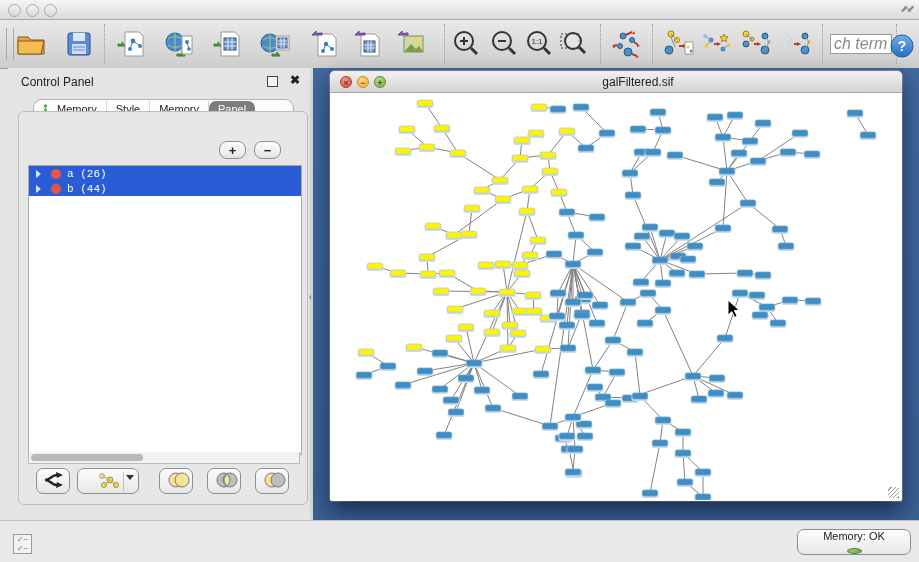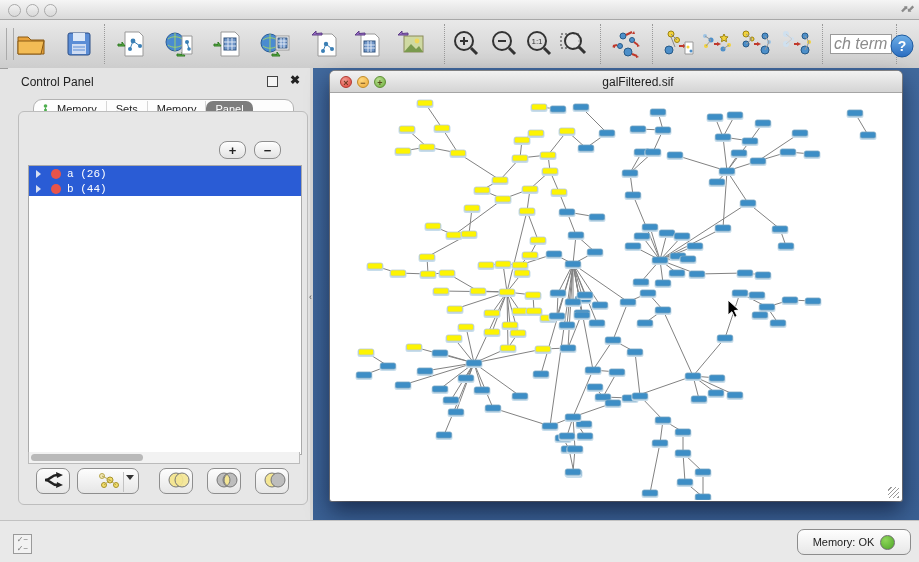--- a/index.html
+++ b/index.html
@@ -72,21 +72,21 @@
   .grip{position:absolute;right:2px;bottom:2px;width:11px;height:11px;
     background:repeating-linear-gradient(135deg,transparent 0 2px,#9a9a9a 2px 3px);}
   .cursor{position:absolute;left:396px;top:206px;}
   
   .statusbar{position:absolute;left:0;top:520px;width:919px;height:42px;background:#e9e9e9;
     border-top:1px solid #c2c2c2;}
   .task-btn{position:absolute;left:13px;top:13px;width:19px;height:20px;border:1px solid #9a9a9a;
     background:#f2f2f2;font-size:8px;line-height:9px;color:#777;text-align:center;padding:0;}
   .memory-badge{position:absolute;right:8px;top:8px;width:112px;height:24px;border:1px solid #8c8c8c;
     border-radius:7px;background:linear-gradient(#fefefe,#e7e7e7);display:flex;align-items:center;
-    justify-content:center;gap:6px;font-size:11px;color:#222;}
+    justify-content:center;gap:6px;font-size:11px;color:#222;flex-direction:column;}
   .mem-dot{width:13px;height:13px;border-radius:50%;background:radial-gradient(circle at 35% 30%,#8ed65a,#4ea627);
     border:1px solid #6d6d6d;}
 </style>
 </head>
 <body>
 
 <div class="titlebar">
   <span class="tl-dot" style="left:8px"></span>
   <span class="tl-dot" style="left:26px"></span>
   <span class="tl-dot" style="left:44px"></span>
@@ -306,21 +306,21 @@
         <div class="tab">
           <svg width="10" height="12" viewBox="0 0 10 12">
             <circle cx="2.5" cy="2" r="1.8" fill="#4faf4f"></circle>
             <circle cx="2.5" cy="6" r="1.5" fill="#4faf4f"></circle>
             <circle cx="7" cy="9.5" r="1.8" fill="#4faf4f"></circle>
             <path d="M2.5 3.5v5l4.5 1" stroke="#4faf4f" fill="none"></path>
           </svg>
           <span>Memory</span>
         </div>
         <div class="tab">
-          <span>Sets</span>
+          <span>Style</span>
         </div>
         <div class="tab">
           <span>Memory</span>
         </div>
         <div class="tab active">
           <span>Panel</span>
         </div>
       </div>
     <div class="cp-box">
       <button class="pm-btn" style="right:61px">+</button>

